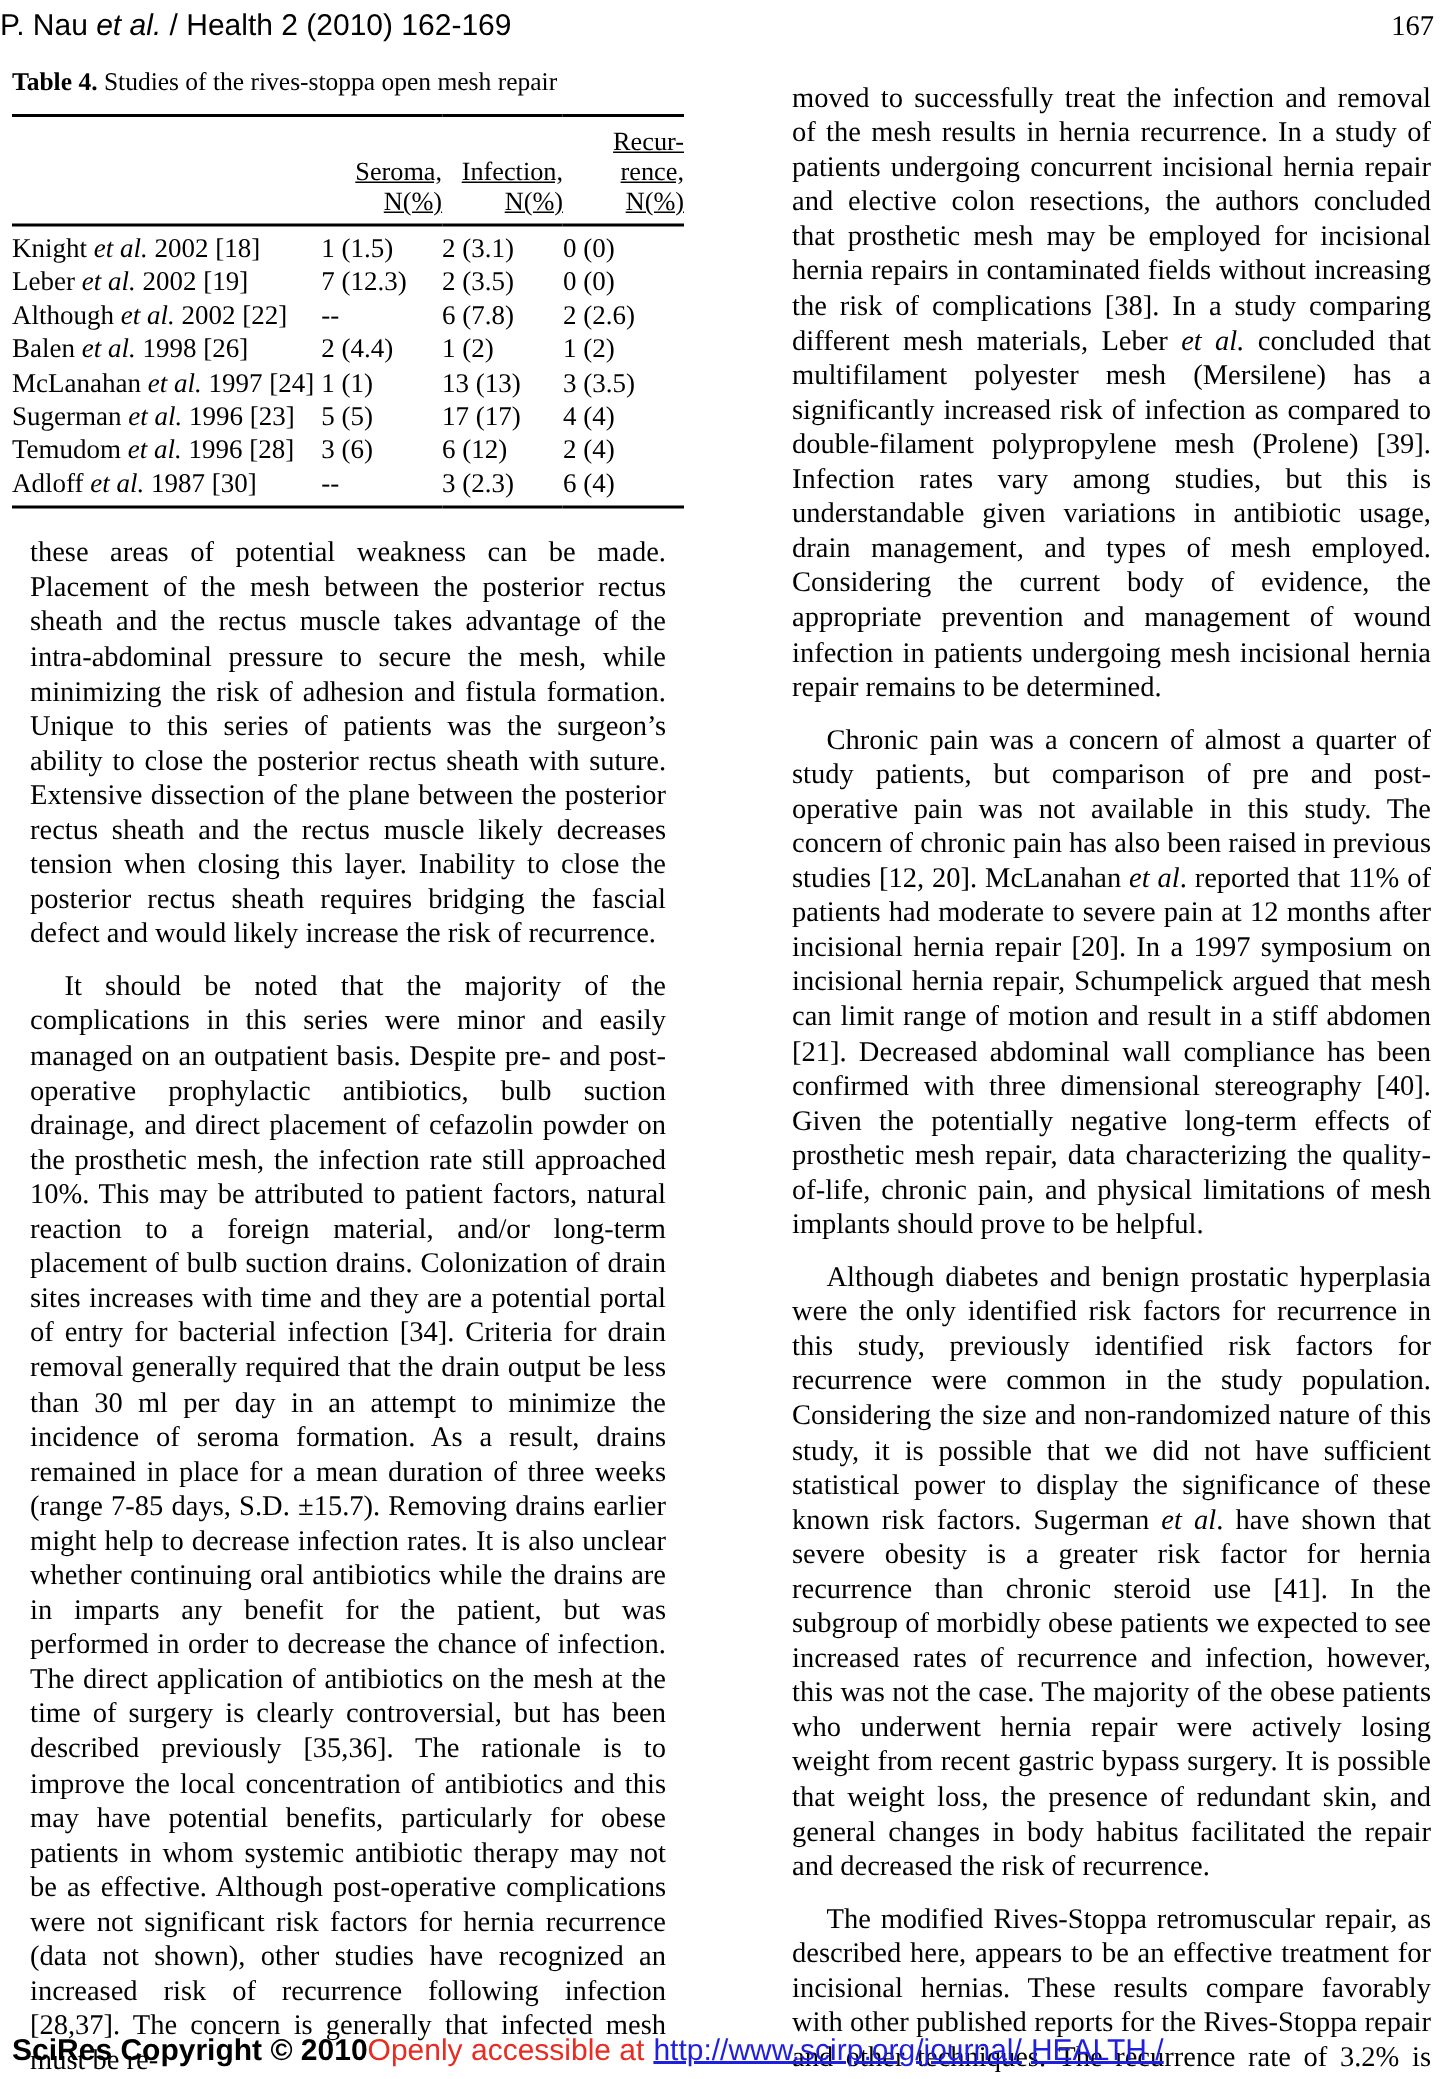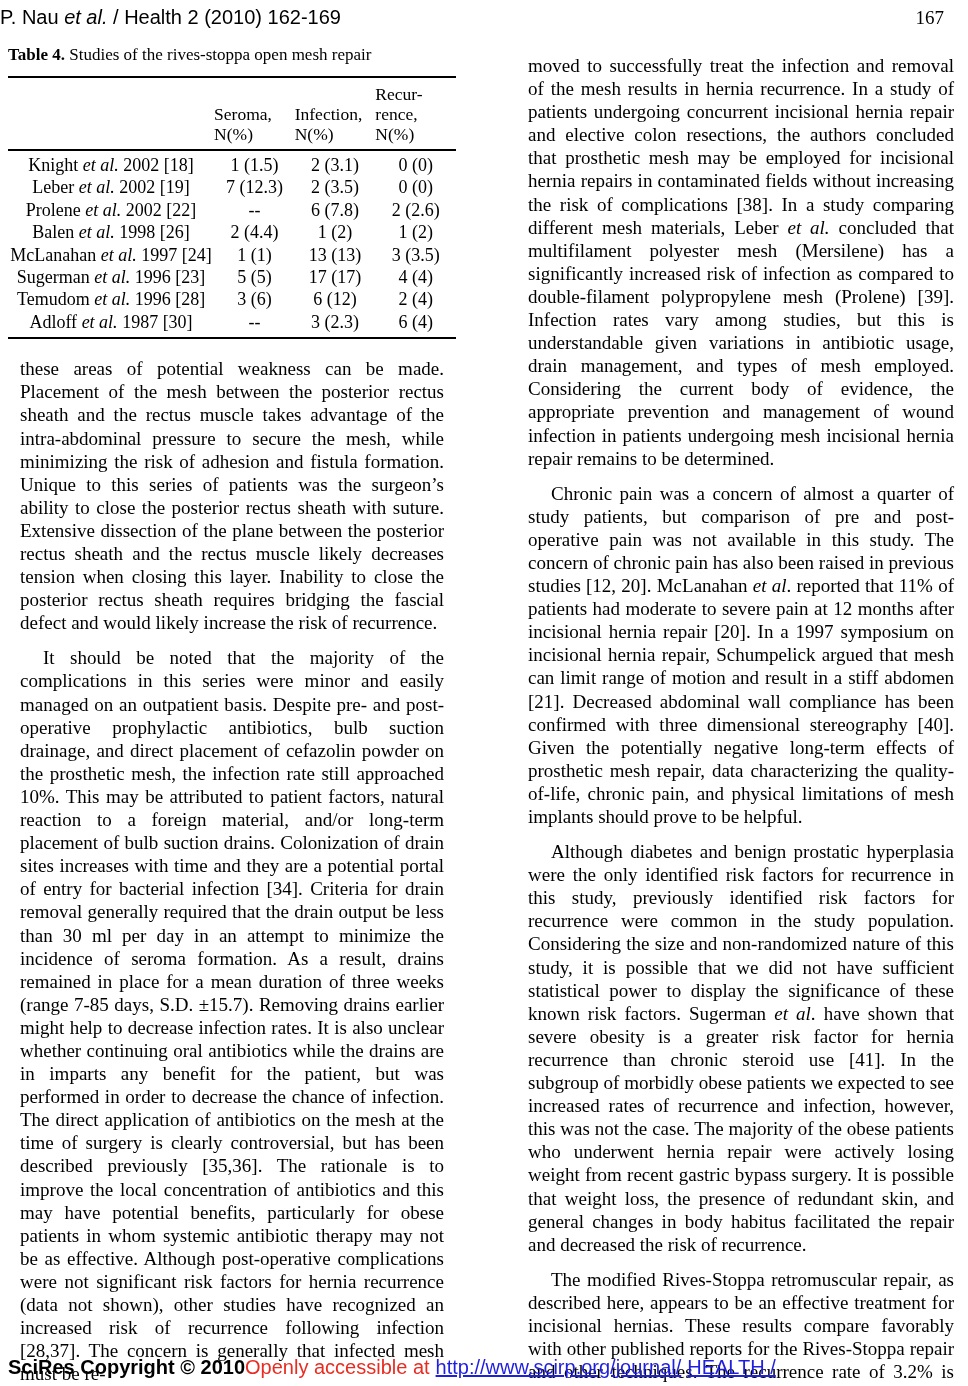--- a/index.html
+++ b/index.html
@@ -9,21 +9,21 @@
     overflow: hidden;
     font-family: "Liberation Serif", serif;
     color: #000;
   }
   .page-header {
     position: absolute; top: 5px; left: 0; right: 0;
     font-family: "Liberation Sans", sans-serif;
     font-size: 20px; line-height: 24px;
   }
   .page-number {
-    position: absolute; top: 7px; right: 24px;
+    position: absolute; top: 7px; right: 12px;
     font-family: "Liberation Serif", serif;
     font-size: 19px;
   }
   .content {
     position: absolute; top: 42px; left: 8px; right: 9px;
     display: flex; gap: 60px;
   }
   .col-left { width: 448px; flex: none; }
   .col-right { width: 450px; flex: none; }
 
@@ -38,28 +38,28 @@
     border-collapse: collapse;
     margin-top: 11px;
     margin-bottom: 18px;
     border-top: 2px solid #000;
     border-bottom: 2px solid #000;
   }
   table.study-table thead tr { border-bottom: 2px solid #000; }
   table.study-table th {
     font-weight: normal;
     font-size: 17.5px; line-height: 20px;
-    text-align: left;
+    text-align: right;
     padding: 6px 0 5px 0;
     vertical-align: bottom;
+    text-decoration: underline;
   }
   table.study-table td {
     font-size: 18px;
     line-height: 22.4px;
-    text-align: center;
     padding: 0;
     white-space: nowrap;
     margin-top: 32px;
   }
   table.study-table td:first-child { width: 46%; }
   table.study-table td:nth-child(2) { width: 18%; }
   table.study-table td:nth-child(3) { width: 18%; }
   table.study-table td:nth-child(4) { width: 18%; }
   tbody tr:first-child td { padding-top: 3px; }
   tbody tr:last-child td { padding-bottom: 4px; }
@@ -117,21 +117,21 @@
             <td>2 (3.1)</td>
             <td>0 (0)</td>
           </tr>
           <tr>
             <td><span>Leber </span><span class="it">et al.</span><span> 2002 [19]</span></td>
             <td>7 (12.3)</td>
             <td>2 (3.5)</td>
             <td>0 (0)</td>
           </tr>
           <tr>
-            <td><span>Prolene </span><span class="it">et al.</span><span> 2002 [22]</span></td>
+            <td><span>Although </span><span class="it">et al.</span><span> 2002 [22]</span></td>
             <td>--</td>
             <td>6 (7.8)</td>
             <td>2 (2.6)</td>
           </tr>
           <tr>
             <td><span>Balen </span><span class="it">et al.</span><span> 1998 [26]</span></td>
             <td>2 (4.4)</td>
             <td>1 (2)</td>
             <td>1 (2)</td>
           </tr>

